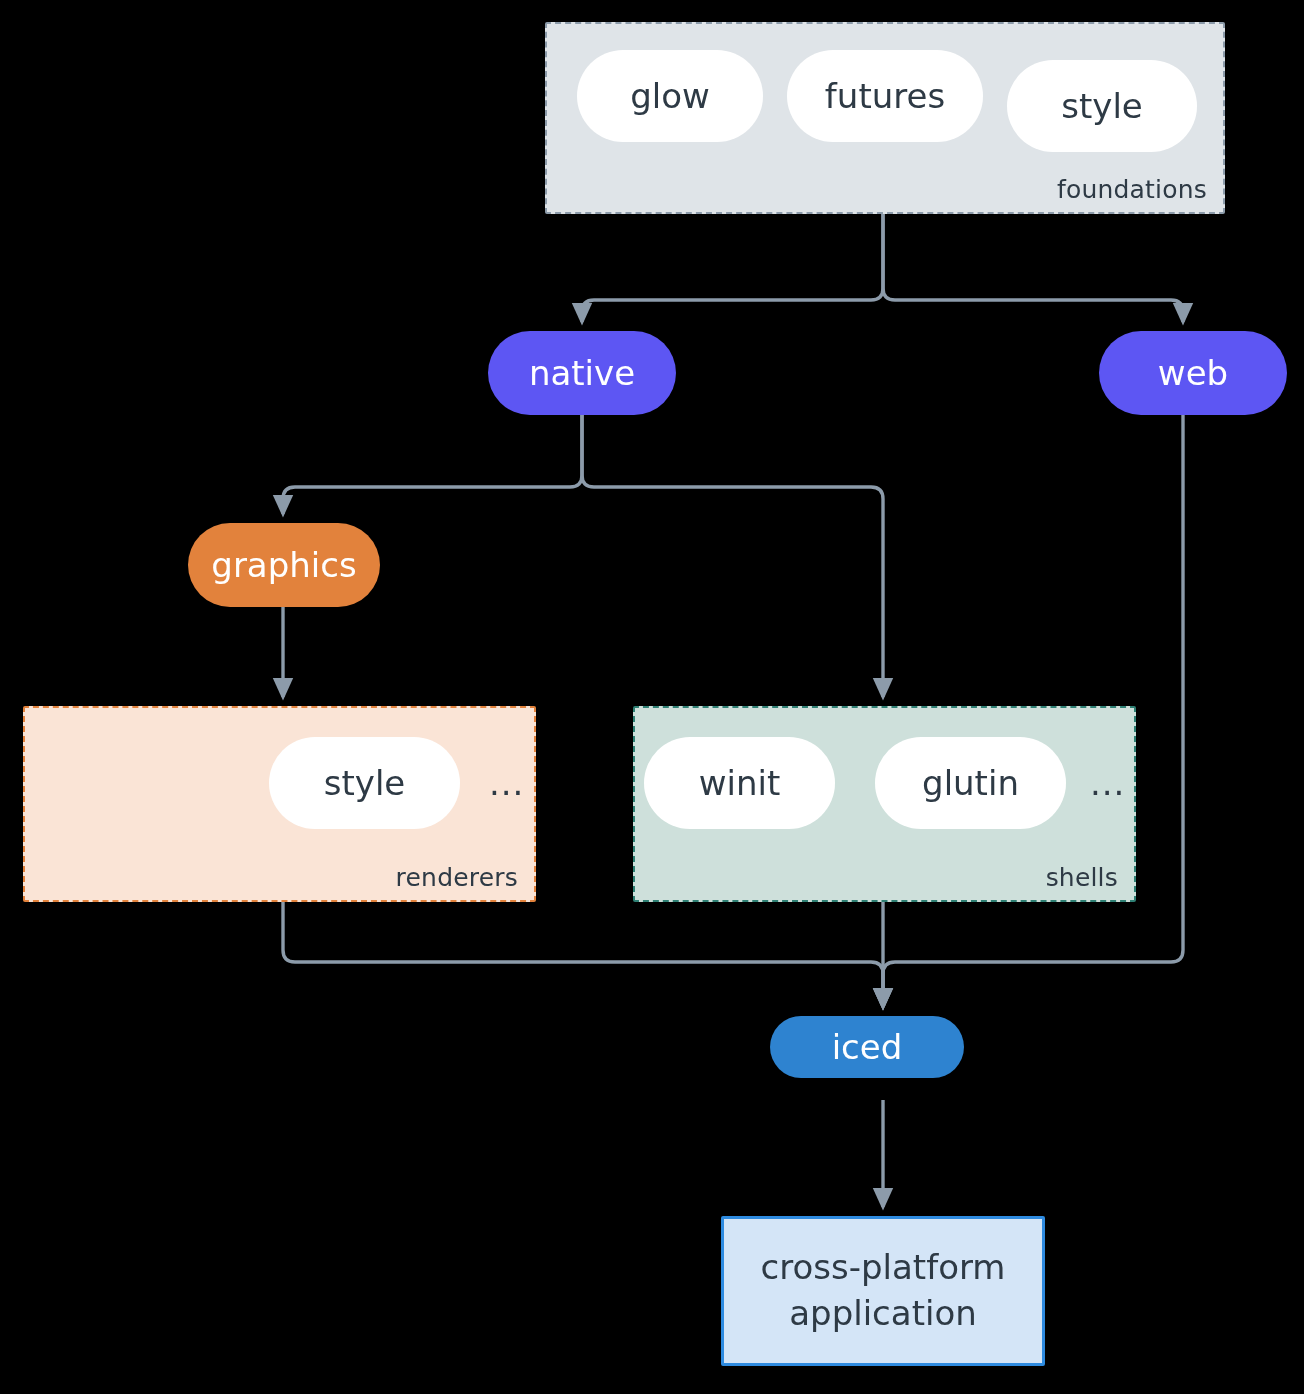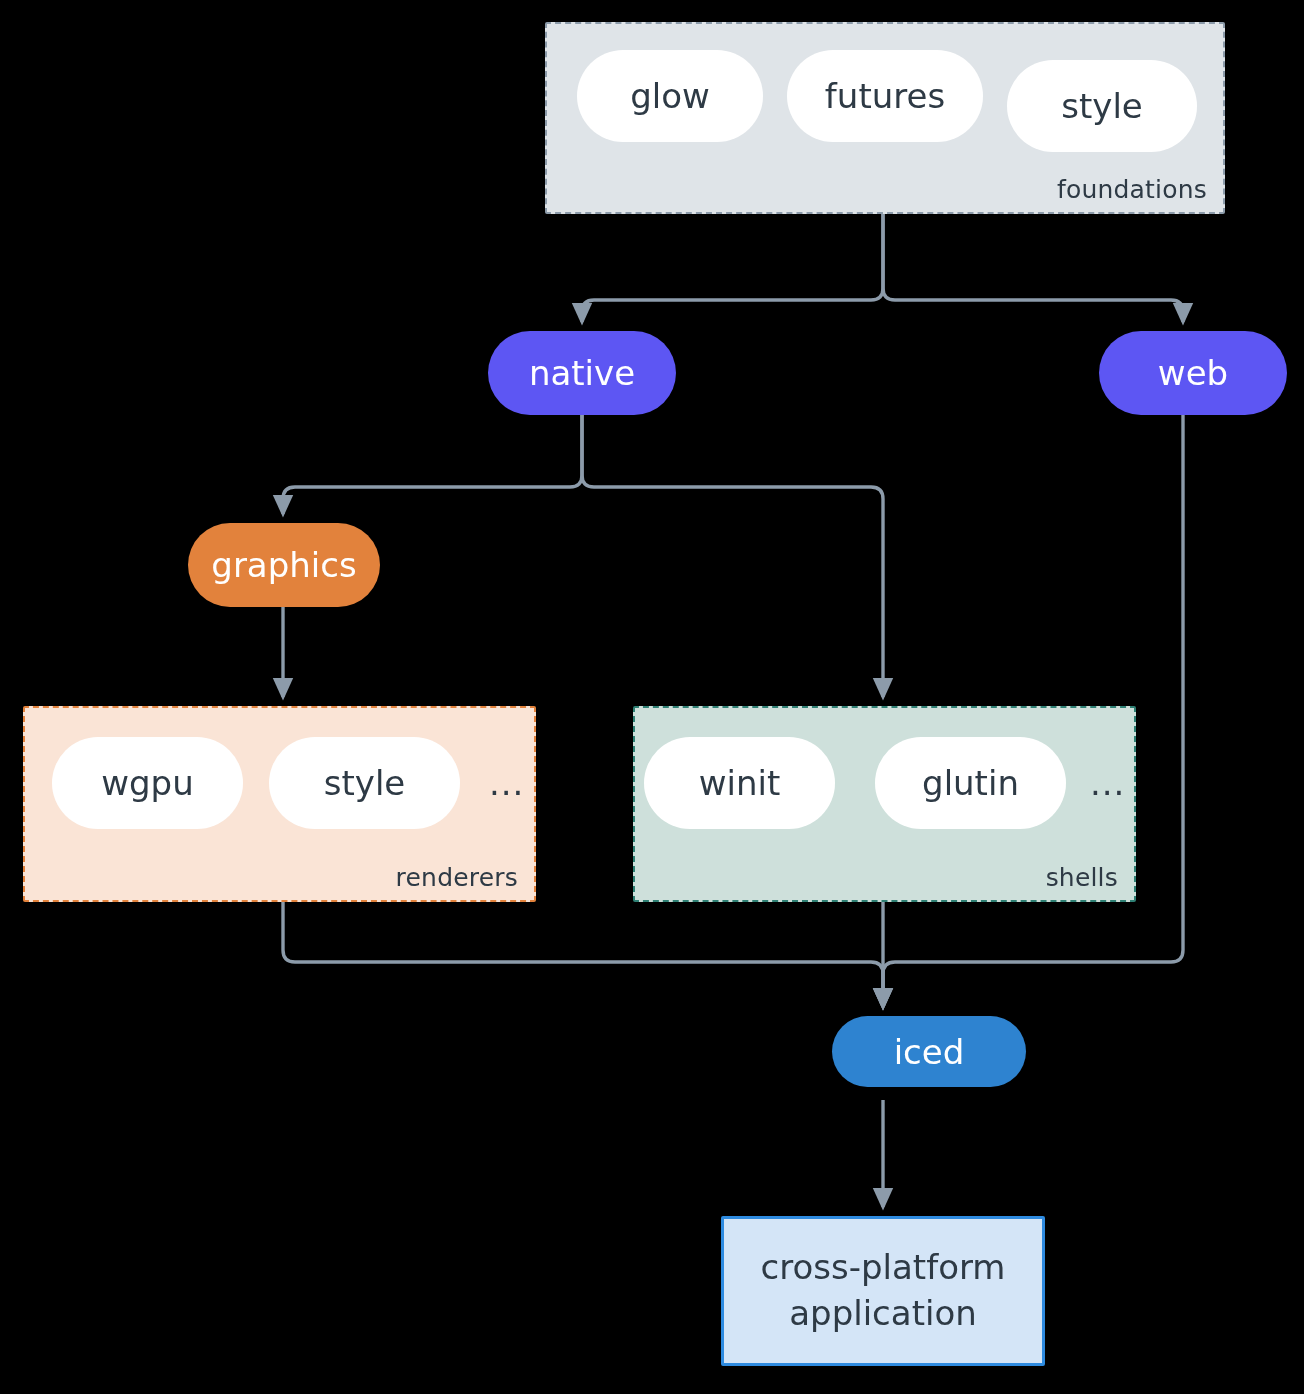--- a/index.html
+++ b/index.html
@@ -128,24 +128,24 @@
     background: #5D56F3;
   }
   #node-graphics {
     left: 188px;
     top: 523px;
     width: 192px;
     height: 84px;
     background: #E2823C;
   }
   #node-iced {
-    left: 832px;
+    left: 770px;
     top: 1016px;
     width: 194px;
-    height: 71px;
+    height: 62px;
     background: #2E83D0;
   }
   
   #node-application {
     left: 721px;
     top: 1216px;
     width: 324px;
     height: 150px;
     background: #D4E5F7;
     border: 3px solid #2E8BE0;
@@ -190,21 +190,20 @@
   </svg>
 
   <div class="group-box" id="group-foundations">
     <div class="pill-white" id="pill-core">glow</div>
     <div class="pill-white" id="pill-futures">futures</div>
     <div class="pill-white" id="pill-style">style</div>
     <div class="group-label">foundations</div>
   </div>
 
   <div class="group-box" id="group-renderers">
-    <div class="pill-white" id="pill-wgpu">wgpu</div>
     <div class="pill-white" id="pill-glow">style</div>
     <div class="ellipsis" id="ellipsis-renderers">...</div>
     <div class="group-label">renderers</div>
   </div>
 
   <div class="group-box" id="group-shells">
     <div class="pill-white" id="pill-winit">winit</div>
     <div class="pill-white" id="pill-glutin">glutin</div>
     <div class="ellipsis" id="ellipsis-shells">...</div>
     <div class="group-label">shells</div>

